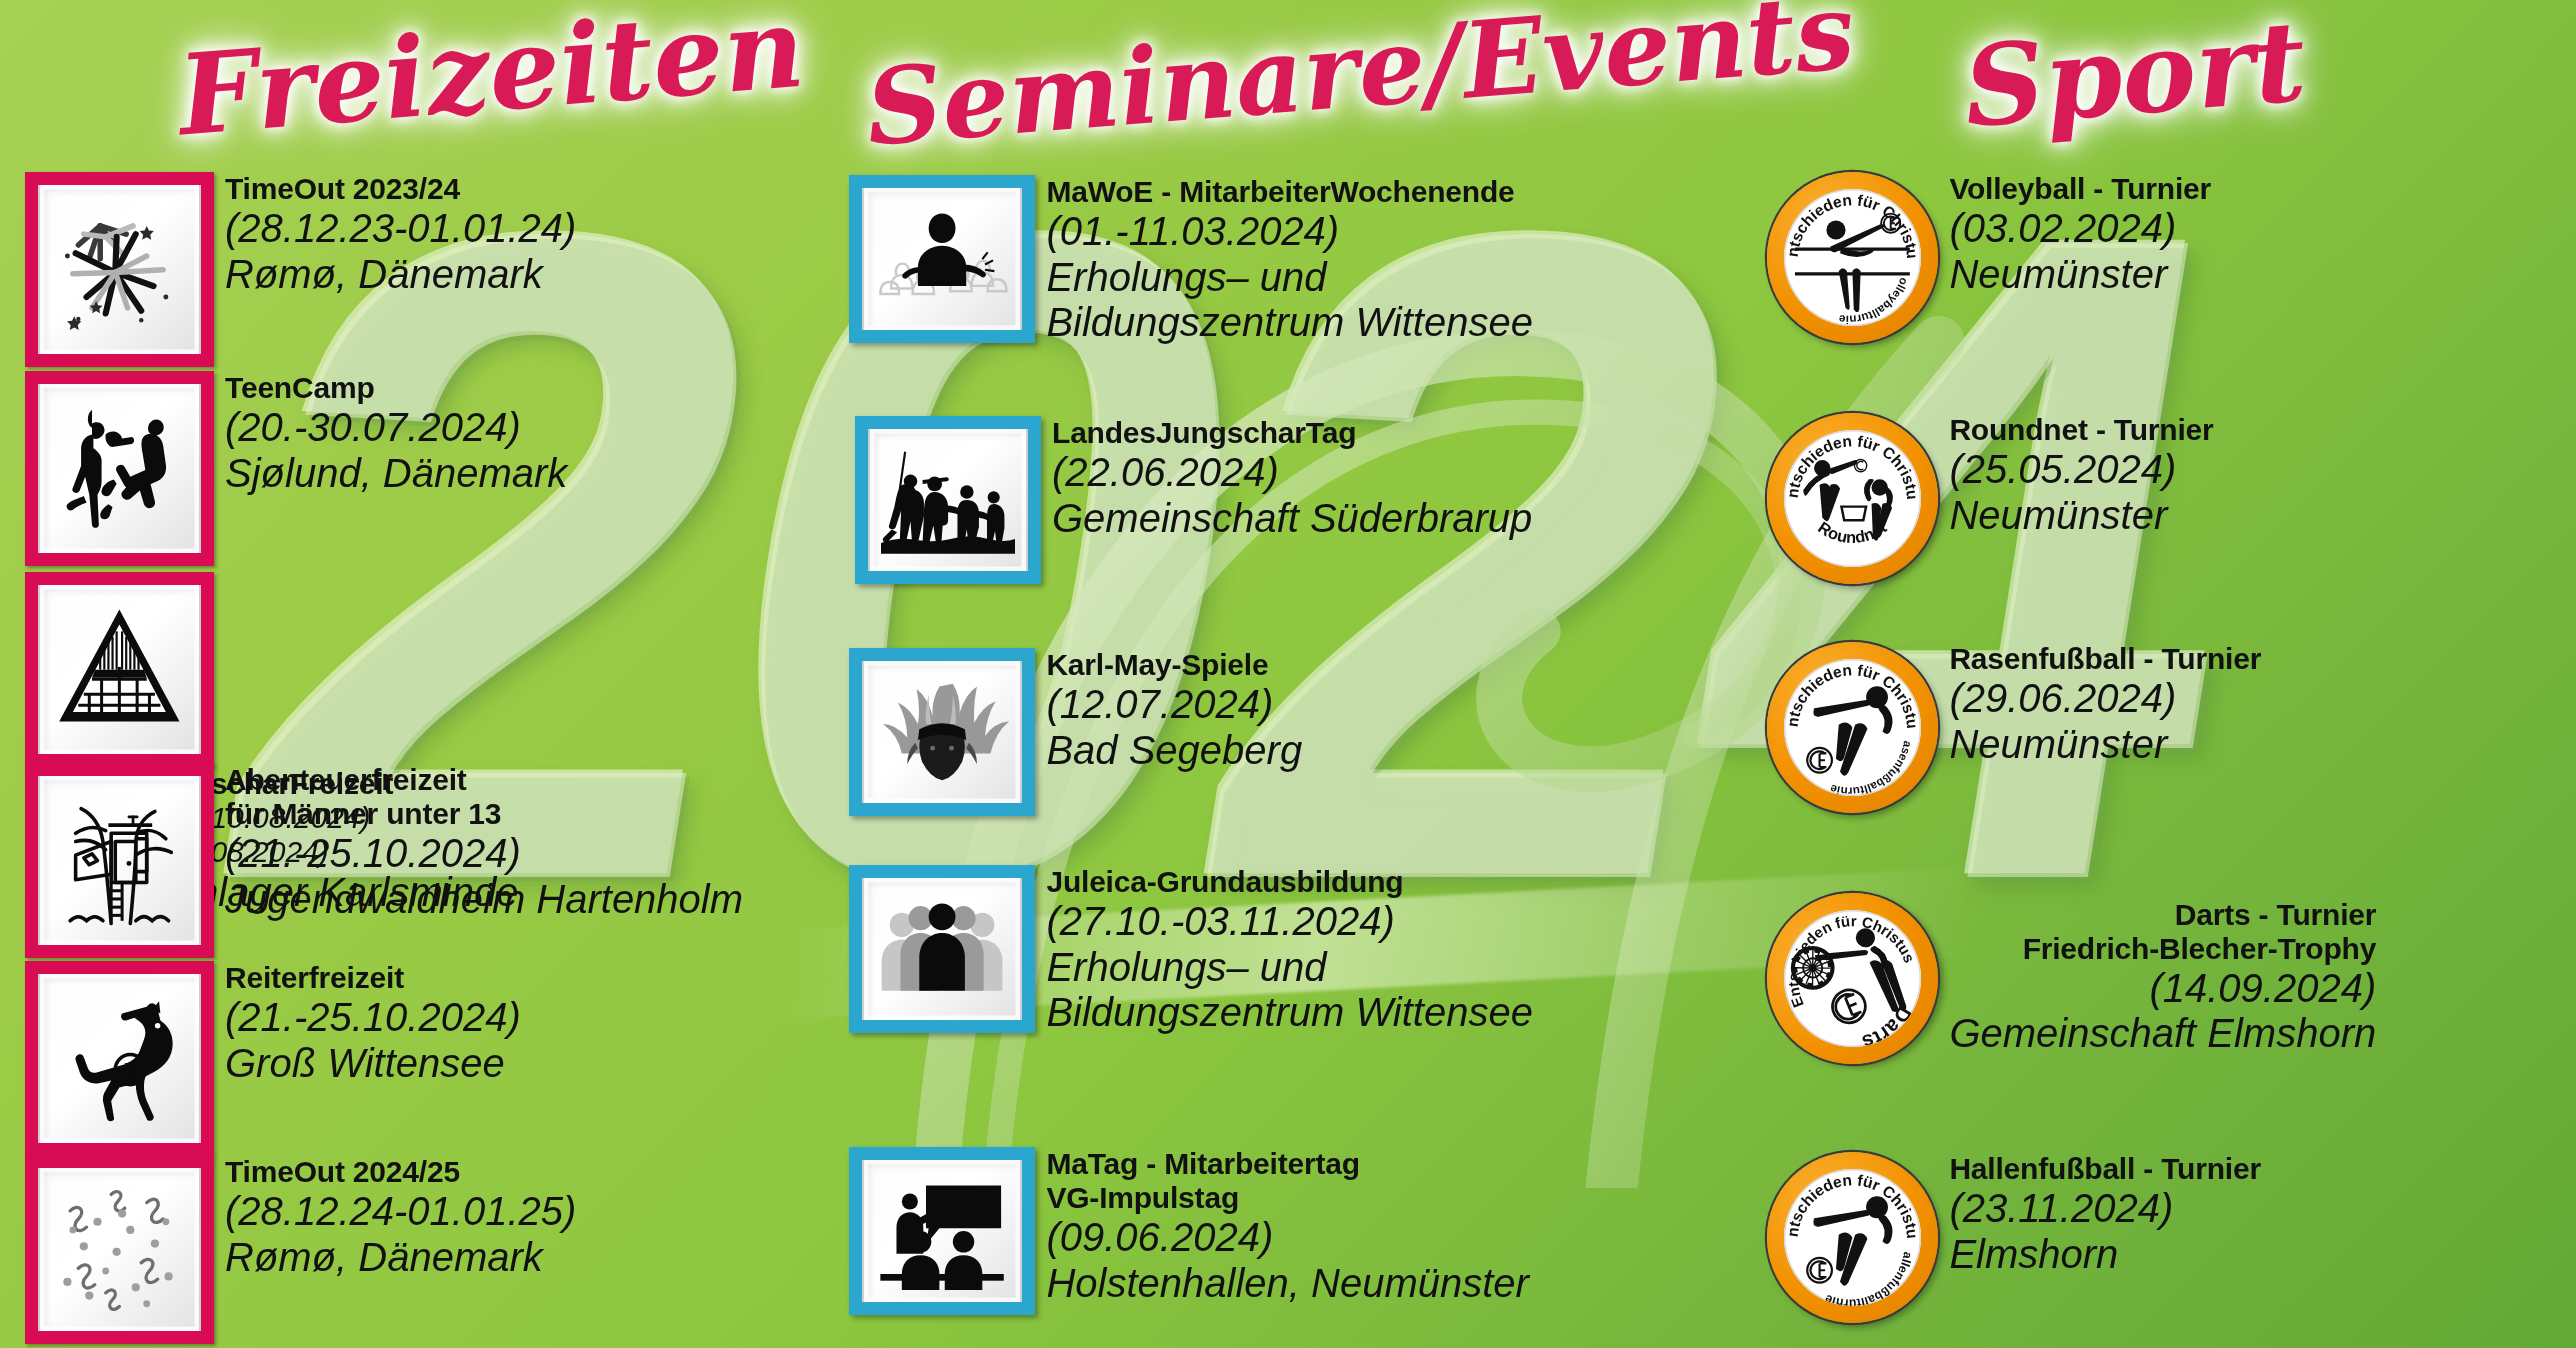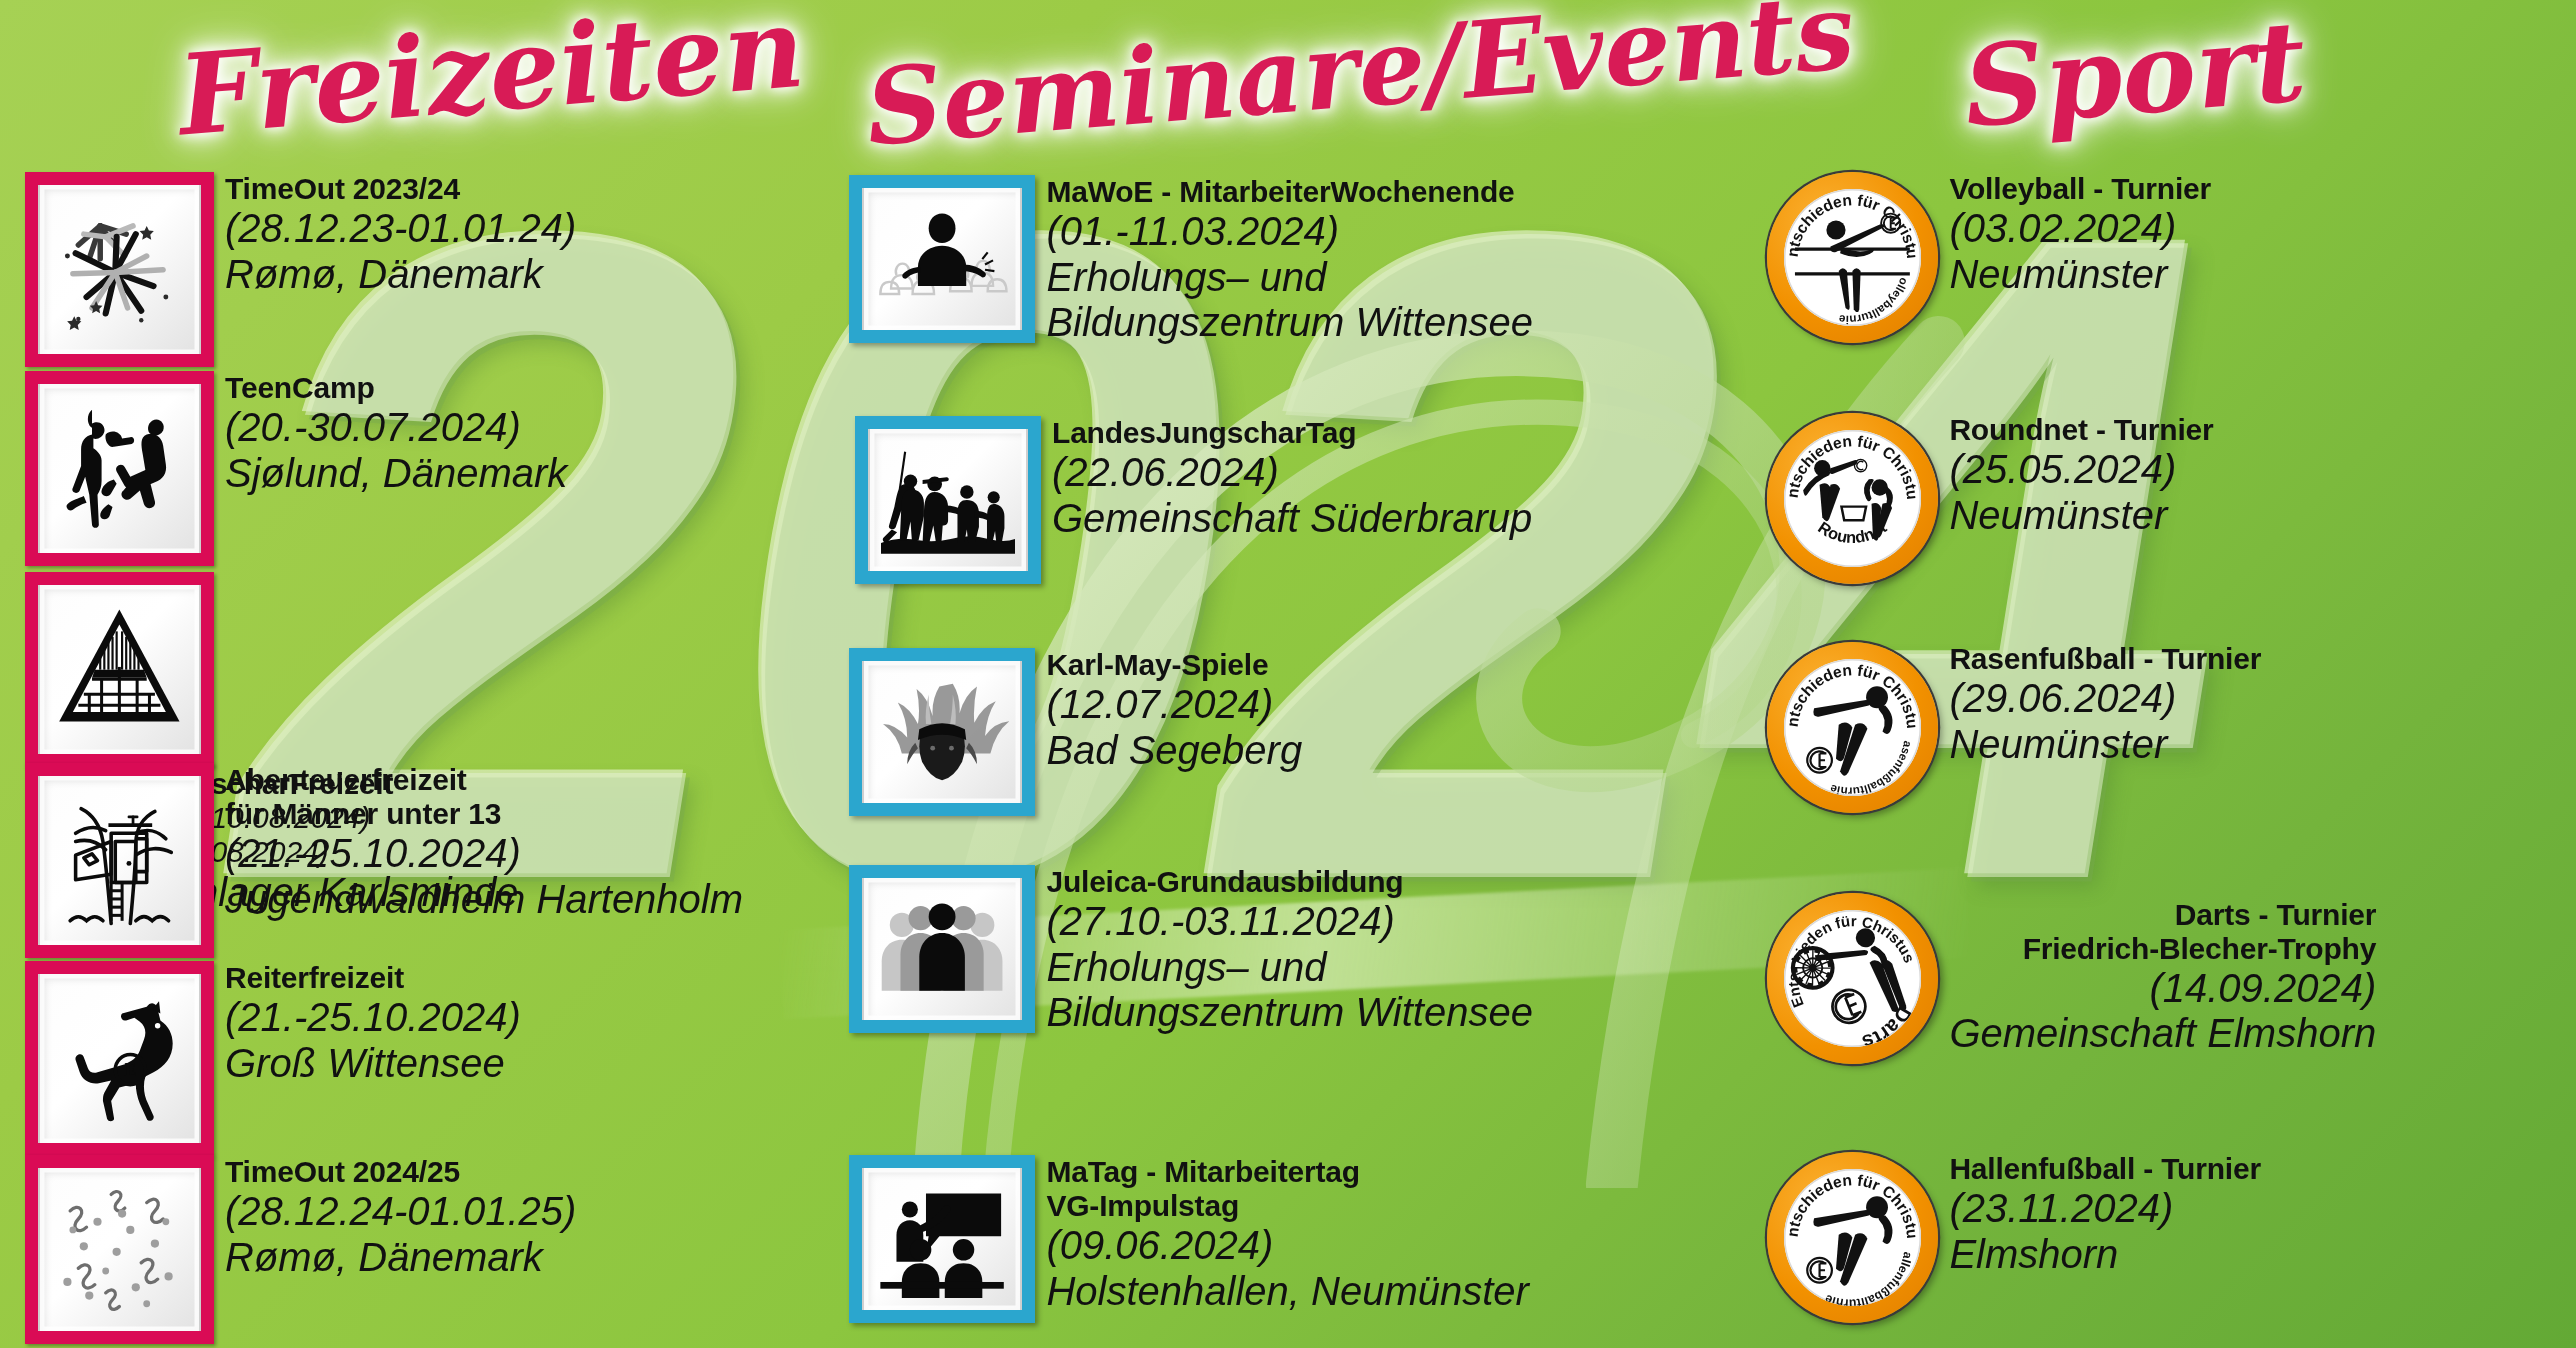--- a/index.html
+++ b/index.html
@@ -447,21 +447,21 @@
         </div>
       </div>
       <div class="txt">
         <div class="t-title">Juleica-Grundausbildung</div>
         <div class="t-line">(27.10.-03.11.2024)</div>
         <div class="t-line">Erholungs– und</div>
         <div class="t-line">Bildungszentrum Wittensee</div>
       </div>
     </div>
 
-    <div class="entry" style="left:10.4px;top:1147px;margin-top:8px;">
+    <div class="entry" style="left:10.4px;top:1147px;">
       <div class="thumb blue" style="width:186px;height:168px;">
         <div class="inner">
           <svg viewBox="0 0 100 80">
             <path d="M38,6 L94,6 L94,38 L48,38 L38,50 L40,38 L38,38 Z" fill="#0b0b0b"></path>
             <circle cx="26" cy="18" r="6" fill="#0b0b0b"></circle>
             <path d="M26,26 c6,0 10,5 10,11 l0,20 -20,0 0,-20 c0,-6 4,-11 10,-11z" fill="#0b0b0b"></path>
             <path d="M33,30 c7,-3 14,-8 18,-14 c2,-3 7,0 5,3 c-5,8 -13,13 -21,16z" fill="#0b0b0b"></path>
             <g fill="#0b0b0b">
               <circle cx="34" cy="48" r="8"></circle>
               <path d="M34,58 c9,0 14,6 14,14 l0,12 -28,0 0,-12 c0,-8 5,-14 14,-14z"></path>

